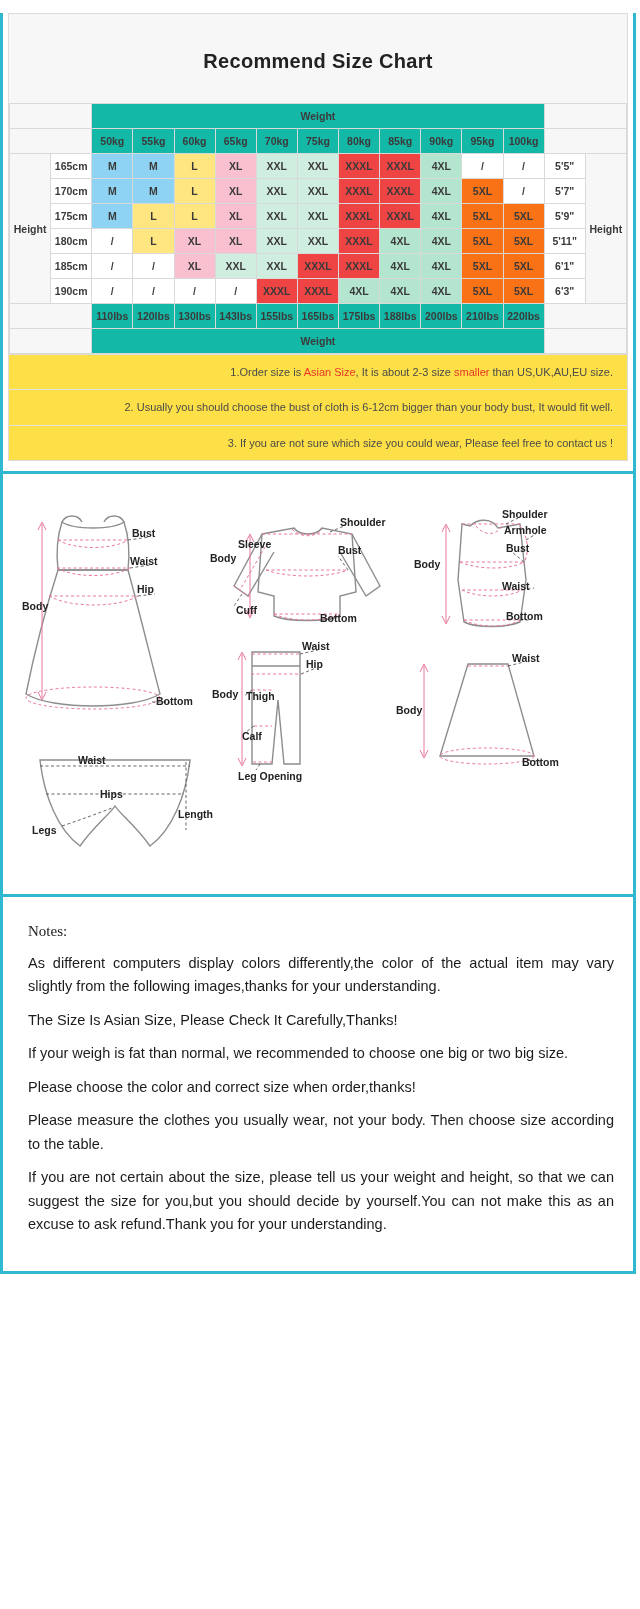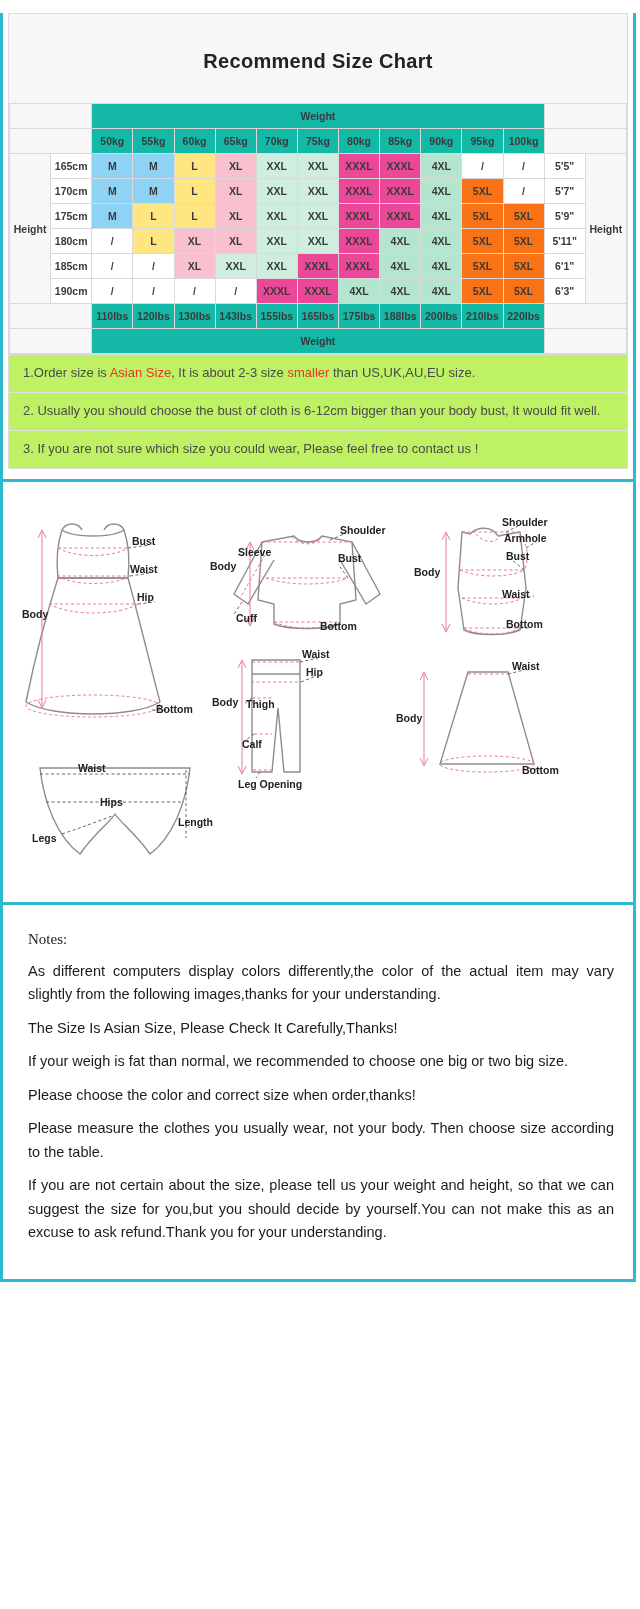--- a/index.html
+++ b/index.html
@@ -78,35 +78,36 @@
     color: #222;
   }
   td.cell {
     font-size: 10.5px;
   }
   
   .c-blue   { background: #8fd3f4; }
   .c-yellow { background: #ffe680; }
   .c-pink   { background: #f9c0cf; }
   .c-mint   { background: #cfeee0; }
-  .c-green  { background: #ec4899; }
+  .c-green  { background: #ef4444; }
   .c-cyan   { background: #b3e5cf; }
   .c-orange { background: #f97316; }
   .c-white  { background: #ffffff; }
 
   .notes-list {
     border-top: 1px solid #dcdcdc;
   }
   .note-row {
     border-bottom: 1px solid #e2e2e2;
-    font-size: 13px;
+    font-size: 11px;
     color: #4a4a4a;
     padding: 10px 14px;
-    background: #bef264;
+    background: #fde047;
     line-height: 1.3;
+    text-align: right;
   }
   .note-row:last-child { border-bottom: none; }
   .red { color: #e8342a; }
 
   
   .diagram-block {
     margin-top: 10px;
     background: #ffffff;
     border-top: 3px solid #2fb9d0;
     border-bottom: 3px solid #2fb9d0;

